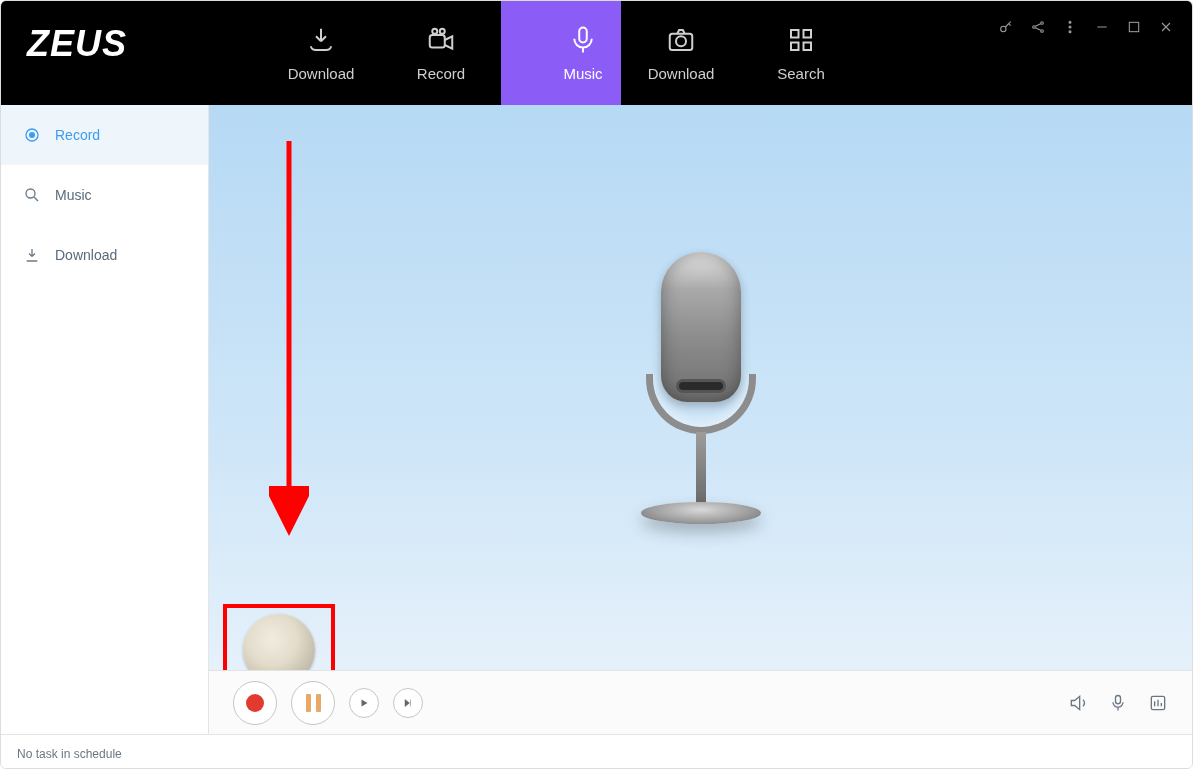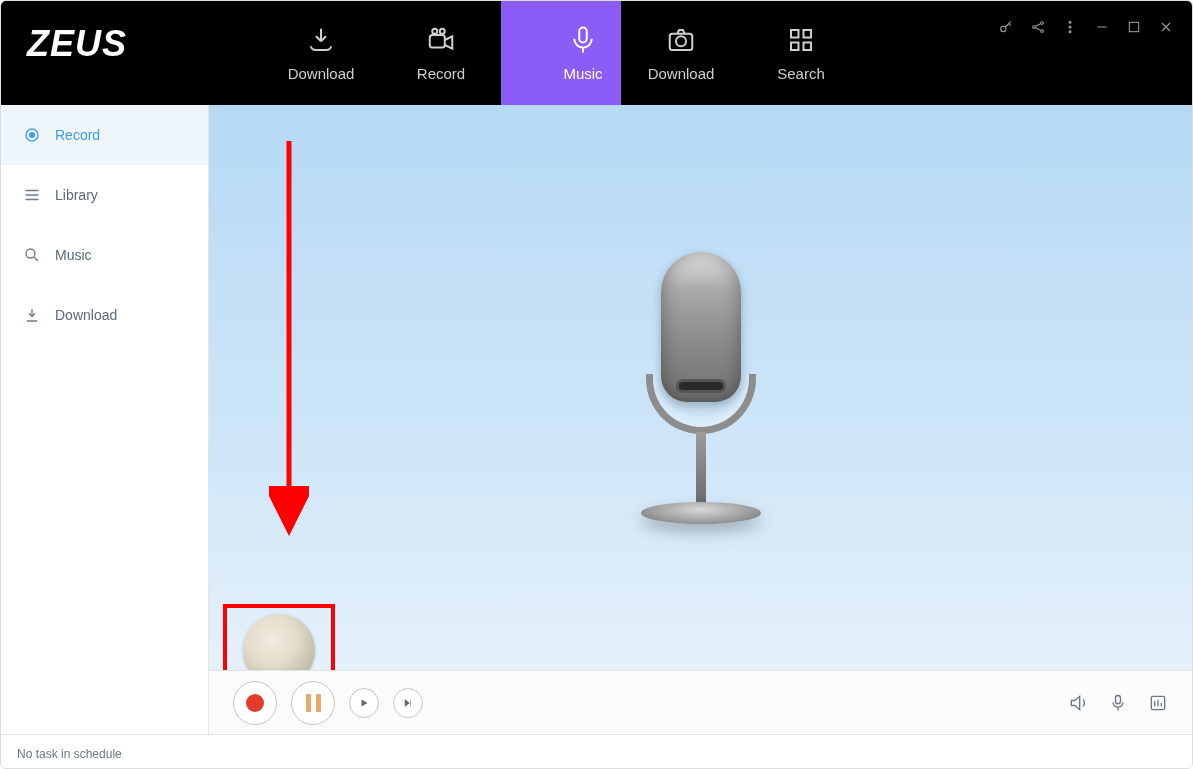--- a/index.html
+++ b/index.html
@@ -268,26 +268,20 @@
 
 <div class="body">
 
   <div class="sidebar">
     <div class="side-item active">
       <svg viewBox="0 0 24 24">
           <circle cx="12" cy="12" r="8"></circle>
           <circle cx="12" cy="12" r="4" fill="#3d9cf0" stroke="none"></circle>
         </svg>
       <span>Record</span>
-    </div>
-    <div class="side-item">
-      <svg viewBox="0 0 24 24">
-          <path d="M4 6h16M4 12h16M4 18h16M4 6v.01M4 12v.01M4 18v.01" stroke-linecap="round"></path>
-        </svg>
-      <span>Library</span>
     </div>
     <div class="side-item">
       <svg viewBox="0 0 24 24">
           <circle cx="10" cy="10" r="6"></circle>
           <path d="M20 20l-5-5"></path>
         </svg>
       <span>Music</span>
     </div>
     <div class="side-item">
       <svg viewBox="0 0 24 24">

